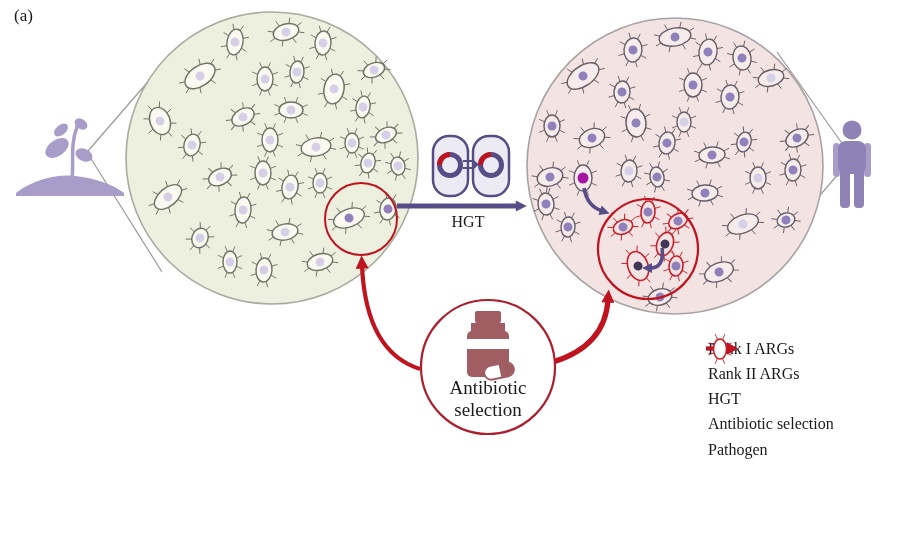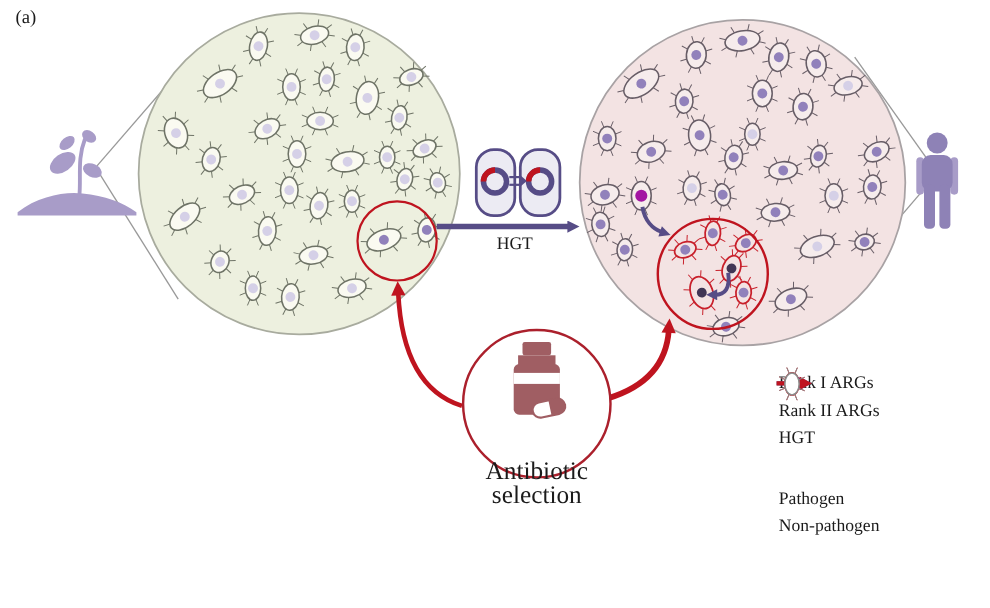--- a/index.html
+++ b/index.html
@@ -2,24 +2,24 @@
 <html><head>
 <meta charset="utf-8">
 <style>
   html,body{margin:0;padding:0;background:#fff;}
   .stage{position:relative;width:900px;height:553px;background:#ffffff;overflow:hidden;
          font-family:"Liberation Serif","DejaVu Serif",serif;color:#1b1b1b;}
   .stage svg{position:absolute;left:0;top:0;}
   .txt{position:absolute;}
   .fig-label{left:14px;top:6px;font-size:17px;}
   .hgt-label{left:440px;top:213px;width:56px;text-align:center;font-size:16px;}
-  .ab-label{left:408px;top:377px;width:160px;text-align:center;font-size:23px;line-height:22px;margin-top:40px;}
+  .ab-label{left:408px;top:377px;width:160px;text-align:center;font-size:19px;line-height:22px;}
   .legend{position:absolute;left:702px;top:336px;}
   .legend-row{display:flex;align-items:center;height:25px;}
-  .legend-row.tall1{height:27px;align-items:flex-end;}
+  .legend-row.tall1{height:27px;}
   .legend-row.tall2{height:31px;}
   .lm{width:36px;height:25px;overflow:visible;flex:0 0 36px;}
   .ll{font-size:16px;margin-left:6px;white-space:nowrap;}
 </style>
 </head>
 <body>
 
 <div class="stage">
 
   <svg width="900" height="553" viewBox="0 0 900 553">
@@ -949,48 +949,33 @@
           <line x1="4" y1="12.5" x2="26" y2="12.5" stroke="#564c86" stroke-width="3.8"></line>
           <polygon points="25,6.5 36,12.5 25,18.5" fill="#564c86"></polygon>
         </svg>
       <span class="ll">HGT</span>
     </div>
     <div class="legend-row">
       <svg class="lm">
           <line x1="4" y1="12.5" x2="26" y2="12.5" stroke="#bf141f" stroke-width="3.8"></line>
           <polygon points="25,6.5 36,12.5 25,18.5" fill="#bf141f"></polygon>
         </svg>
+      <span class="ll">Antibiotic selection</span>
     </div>
     <div class="legend-row tall1">
       <svg class="lm">
           <g transform="translate(18,13) rotate(0)">
             <line x1="5.065835467015868" y1="3.5047650807778545" x2="11.513262425036064" y2="6.230693476938408" stroke="#c8202b" stroke-width="0.9"></line>
             <line x1="2.067604682995451" y1="8.339839427796598" x2="4.699101552262389" y2="14.826381204971728" stroke="#c8202b" stroke-width="0.9"></line>
             <line x1="-2.141800882697577" y1="8.289548946025967" x2="-4.867729278858129" y2="14.736975904046162" stroke="#c8202b" stroke-width="0.9"></line>
             <line x1="-5.096568539209031" y1="3.383353117628921" x2="-11.583110316384161" y2="6.014849986895859" stroke="#c8202b" stroke-width="0.9"></line>
             <line x1="-5.0658354670158685" y1="-3.5047650807778528" x2="-11.513262425036066" y2="-6.230693476938405" stroke="#c8202b" stroke-width="0.9"></line>
             <line x1="-2.0676046829954497" y1="-8.339839427796598" x2="-4.699101552262386" y2="-14.82638120497173" stroke="#c8202b" stroke-width="0.9"></line>
             <line x1="2.1418008826975785" y1="-8.289548946025965" x2="4.867729278858133" y2="-14.73697590404616" stroke="#c8202b" stroke-width="0.9"></line>
             <line x1="5.0965685392090325" y1="-3.383353117628918" x2="11.583110316384165" y2="-6.014849986895855" stroke="#c8202b" stroke-width="0.9"></line>
             <ellipse rx="6.5" ry="10" fill="#ffffff" stroke="#c8202b" stroke-width="1.6"></ellipse>
           </g>
         </svg>
       <span class="ll">Pathogen</span>
     </div>
-    <div class="legend-row tall2">
-      <svg class="lm">
-          <g transform="translate(18,13) rotate(0)">
-            <line x1="5.065835467015868" y1="3.5047650807778545" x2="11.513262425036064" y2="6.230693476938408" stroke="#8a8a8a" stroke-width="0.9"></line>
-            <line x1="2.067604682995451" y1="8.339839427796598" x2="4.699101552262389" y2="14.826381204971728" stroke="#8a8a8a" stroke-width="0.9"></line>
-            <line x1="-2.141800882697577" y1="8.289548946025967" x2="-4.867729278858129" y2="14.736975904046162" stroke="#8a8a8a" stroke-width="0.9"></line>
-            <line x1="-5.096568539209031" y1="3.383353117628921" x2="-11.583110316384161" y2="6.014849986895859" stroke="#8a8a8a" stroke-width="0.9"></line>
-            <line x1="-5.0658354670158685" y1="-3.5047650807778528" x2="-11.513262425036066" y2="-6.230693476938405" stroke="#8a8a8a" stroke-width="0.9"></line>
-            <line x1="-2.0676046829954497" y1="-8.339839427796598" x2="-4.699101552262386" y2="-14.82638120497173" stroke="#8a8a8a" stroke-width="0.9"></line>
-            <line x1="2.1418008826975785" y1="-8.289548946025965" x2="4.867729278858133" y2="-14.73697590404616" stroke="#8a8a8a" stroke-width="0.9"></line>
-            <line x1="5.0965685392090325" y1="-3.383353117628918" x2="11.583110316384165" y2="-6.014849986895855" stroke="#8a8a8a" stroke-width="0.9"></line>
-            <ellipse rx="6.5" ry="10" fill="#ffffff" stroke="#8a8a8a" stroke-width="1.4"></ellipse>
-          </g>
-        </svg>
-      <span class="ll">Non-pathogen</span>
-    </div>
   </div>
 
 </div>
 
 </body></html>

